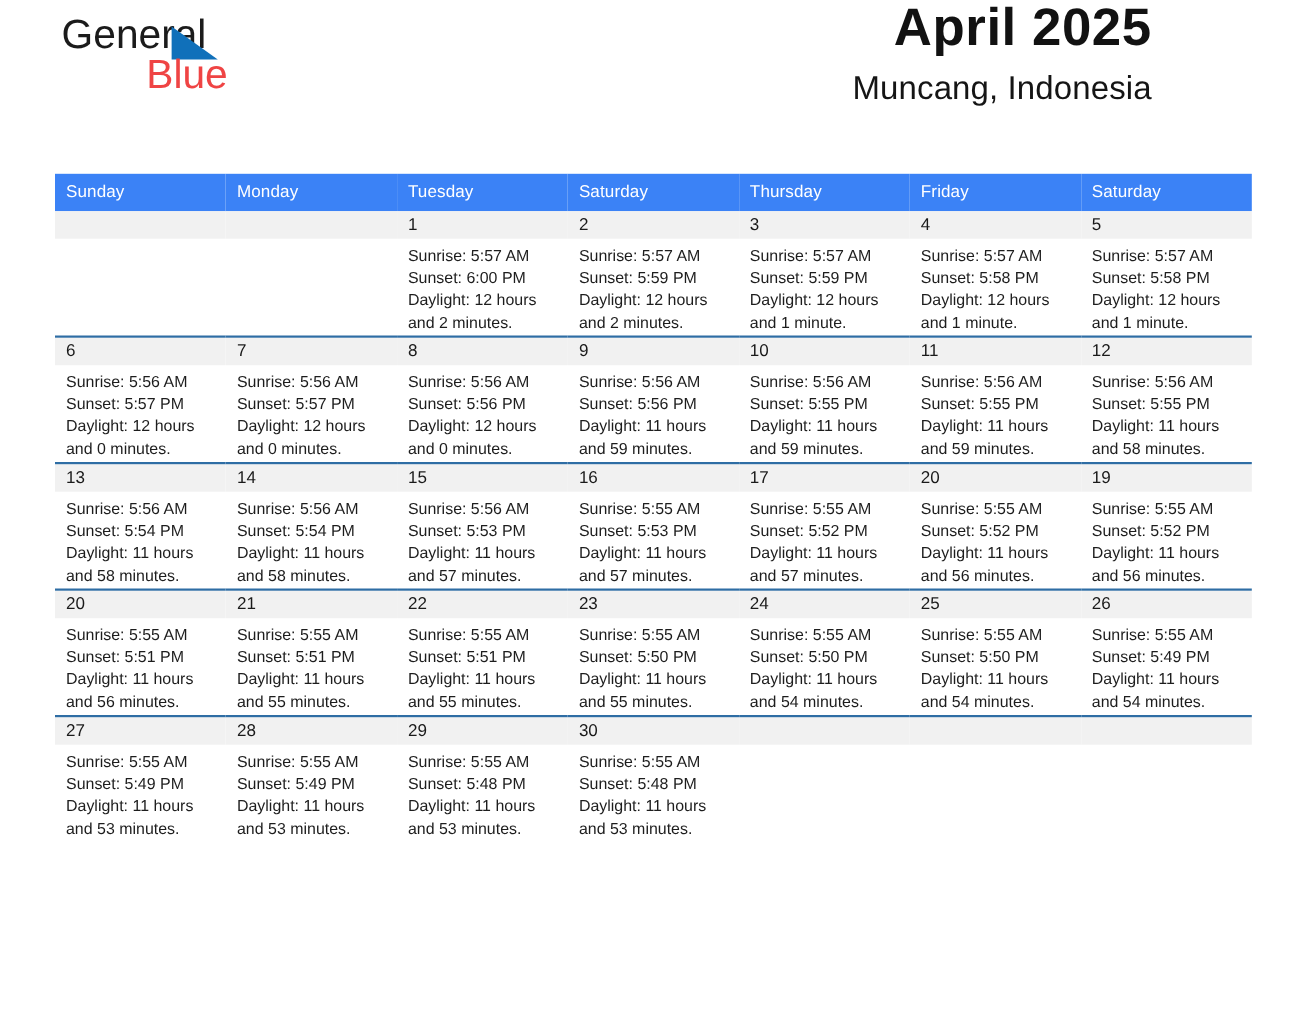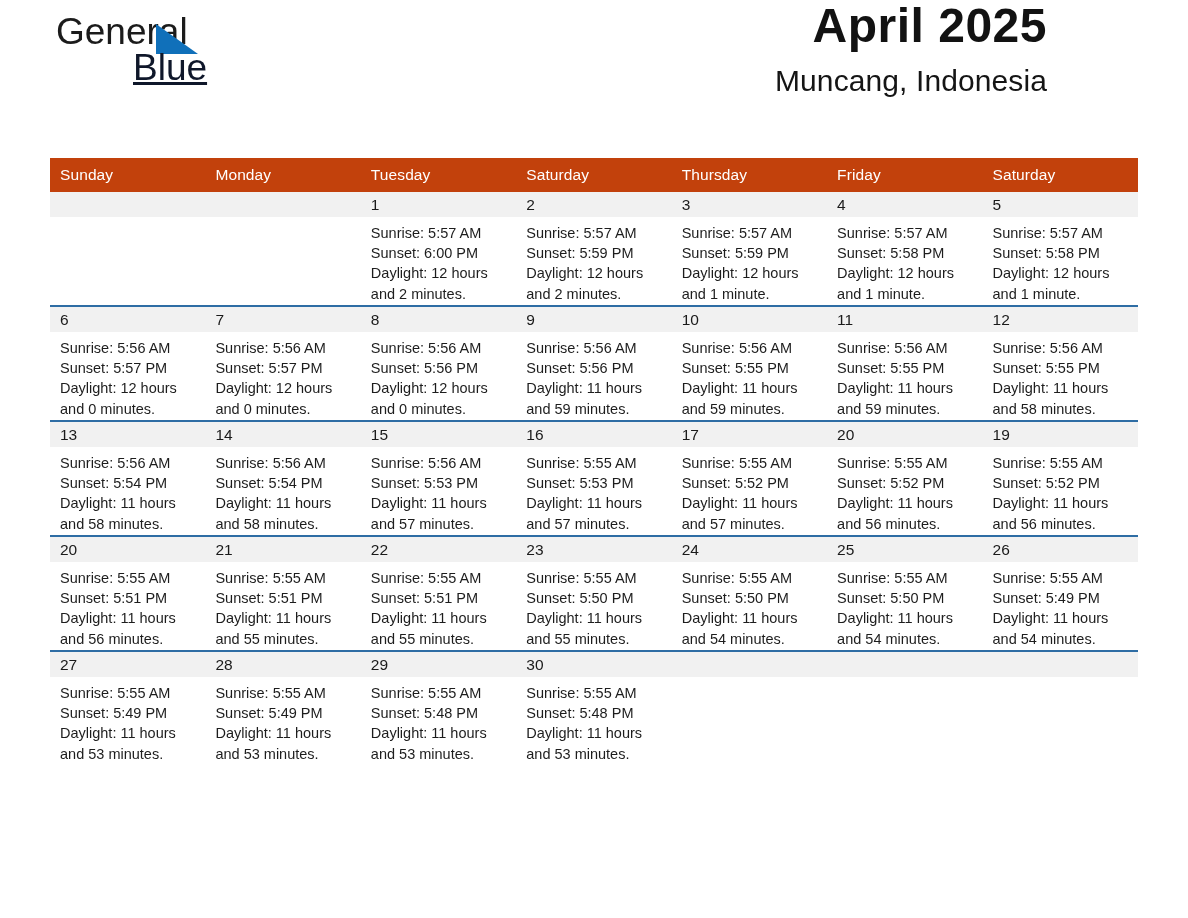--- a/index.html
+++ b/index.html
@@ -52,23 +52,22 @@
     height: 0;
     border-left: 42px solid #1070ba;
     border-top: 30px solid transparent;
   }
   .brand-blue {
     position: absolute;
     left: 77px;
     top: 36px;
     font-size: 37px;
     line-height: 44px;
-    color: #0f172a;
+    color: #ef4444;
     font-weight: 400;
-    text-decoration: underline;
   }
 
   .title-wrap {
     position: absolute;
     right: 4px;
     top: 0px;
     text-align: right;
   }
   .cal-title {
     font-size: 48px;
@@ -89,21 +88,21 @@
   
   .cal {
     position: absolute;
     left: 50px;
     top: 158px;
     width: 1088px;
     border-collapse: collapse;
     table-layout: fixed;
   }
   .cal th {
-    background: #c2410c;
+    background: #3b82f6;
     color: #ffffff;
     font-size: 15.5px;
     font-weight: 400;
     text-align: left;
     padding: 8px 0 8px 10px;
     height: 17px;
     letter-spacing: 0.1px;
   }
   .cal col { width: 155.4px; }
 

